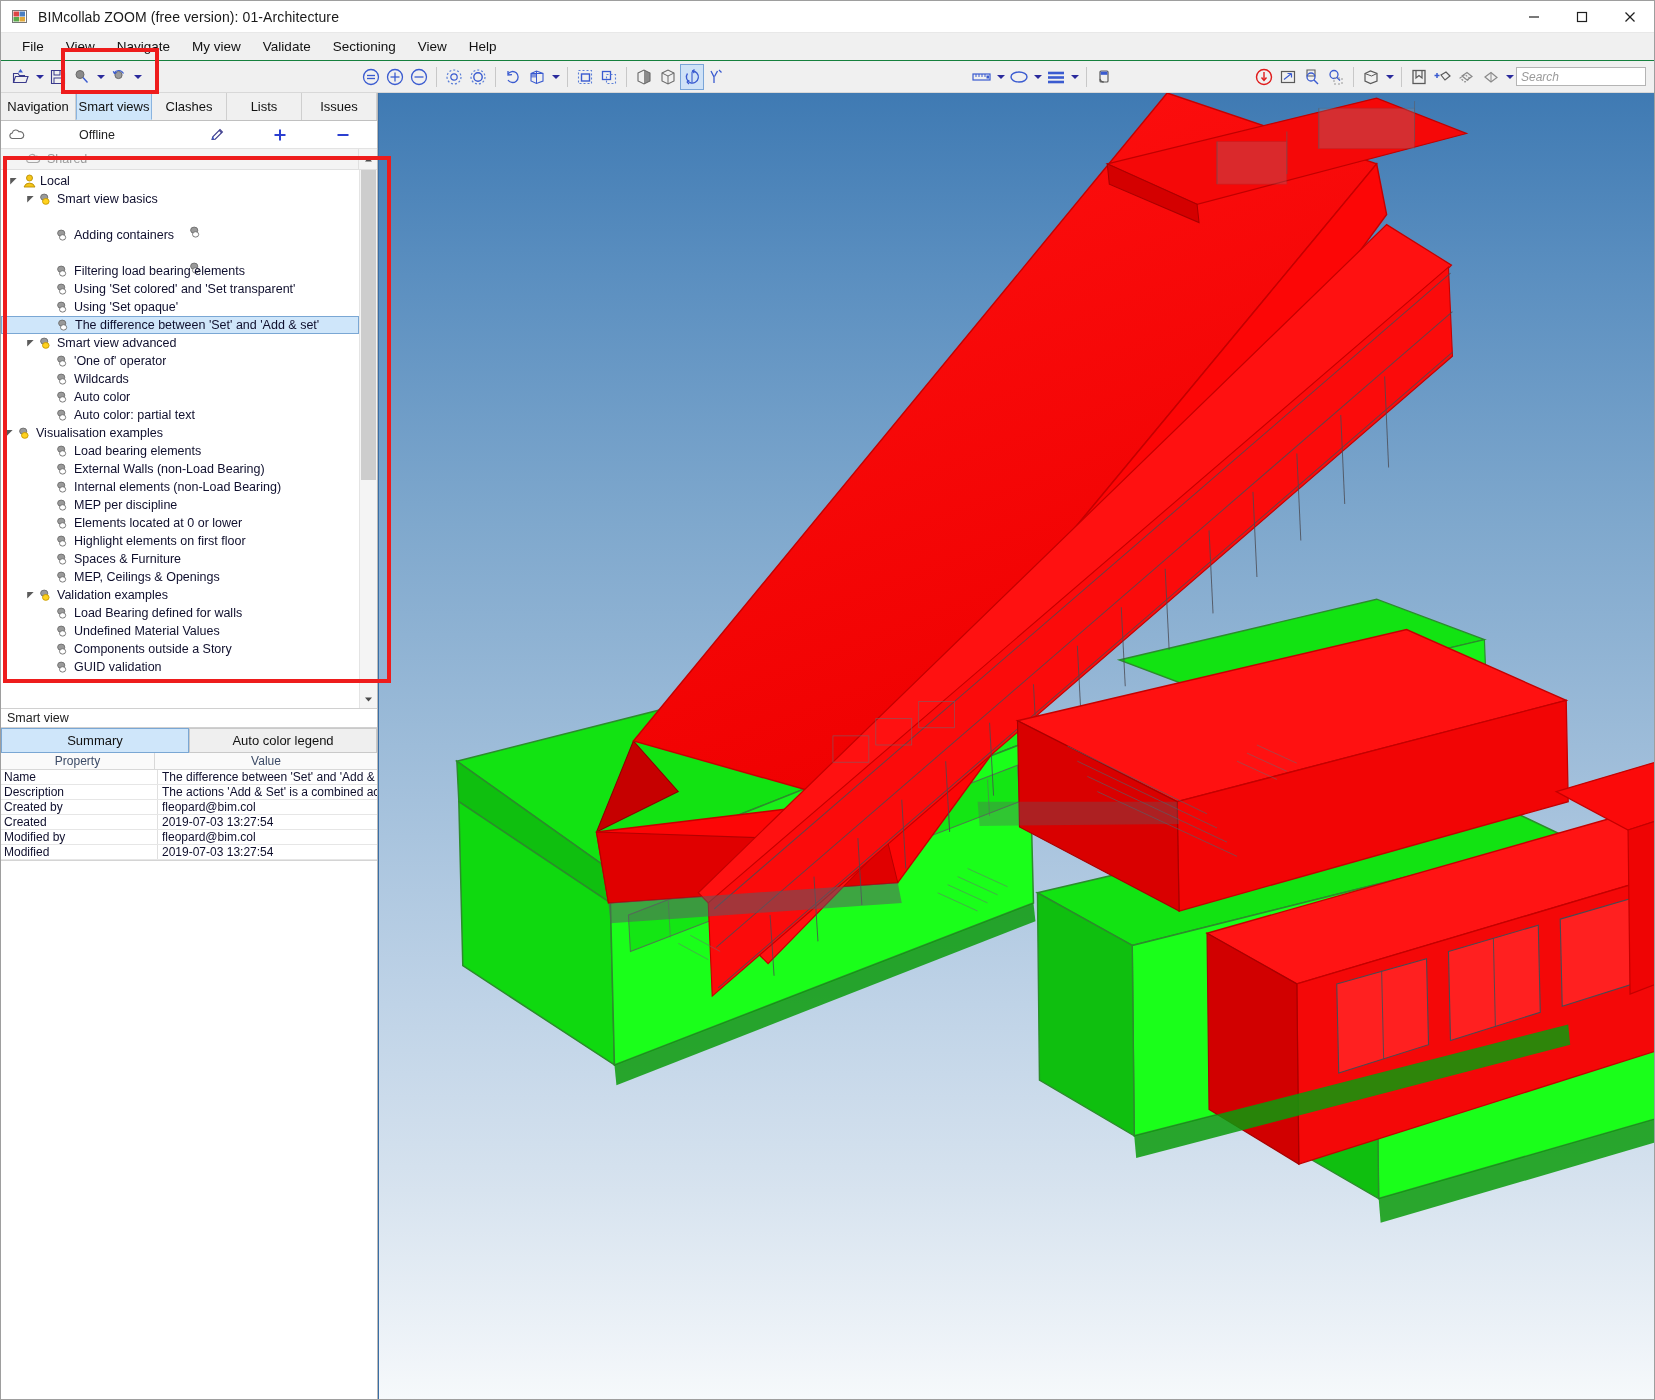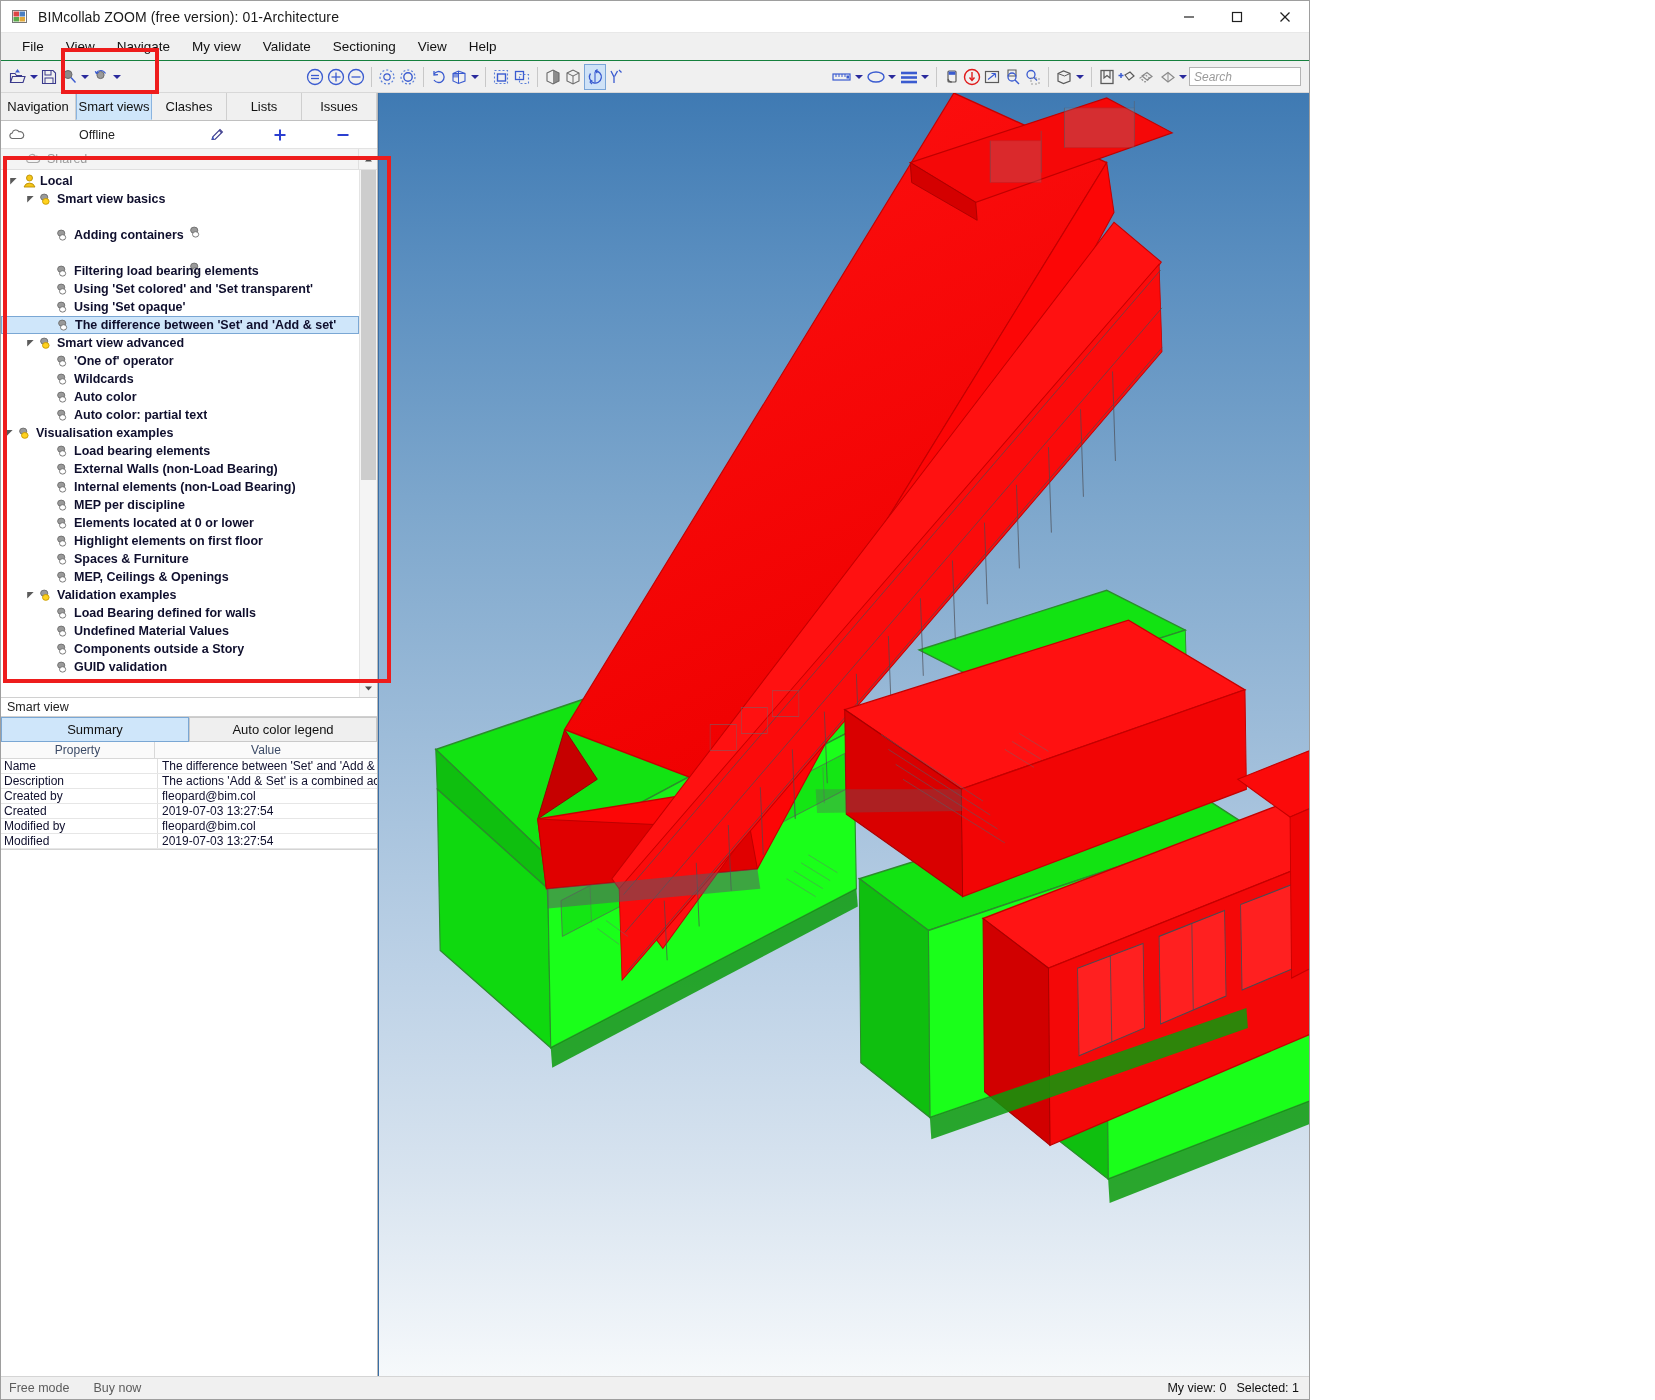--- a/index.html
+++ b/index.html
@@ -6,21 +6,21 @@
   body{
     width:1655px;height:1400px;
     font-family:"Liberation Sans", sans-serif;
     font-size:13px;
     color:#101010;
     background:#ffffff;
     overflow:hidden;
     -webkit-font-smoothing:antialiased;
   }
   .app{
-    position:relative;width:1310px;height:1400px;
+    position:relative;width:1655px;height:1400px;
     border:1px solid #9e9e9e;
     box-sizing:border-box;
     display:flex;flex-direction:column;
     background:#a16207;
   }
 
   
   .titlebar{
     height:31px;flex:0 0 31px;background:#ffffff;
     display:flex;align-items:center;
@@ -117,21 +117,20 @@
   .sharedrow .cloud{margin-right:6px;display:flex;}
   .sharedrow .upspin{
     position:absolute;right:0;top:0;width:18px;height:20px;
     background:#f4f4f4;display:flex;align-items:center;justify-content:center;
     border-left:1px solid #e0e0e0;
   }
 
   .treewrap{
     flex:1;min-height:0;position:relative;display:flex;background:#fff;
     border-bottom:1px solid #d0d0d0;
-    font-weight:bold;
   }
   .tree{
     flex:1;overflow:hidden;padding-top:2px;position:relative;
   }
   .trow{
     height:18px;display:flex;align-items:center;font-size:12.5px;color:#0f0f2d;
     white-space:nowrap;box-sizing:border-box;padding-right:4px;
   }
   .trow.sel{background:#cfe6fa;border:1px solid #7aa7d4;}
   .twist{
@@ -1030,28 +1029,17 @@
           <path d="M300,840 L330,856 M312,832 L342,848"></path>
           <rect x="455" y="635" width="36" height="26"></rect>
           <rect x="498" y="618" width="36" height="26"></rect>
           <rect x="541" y="601" width="36" height="26"></rect>
         </g>
       </svg>
     </div>
 
   </div>
 
-  <div class="statusbar">
-    <div class="sb-left">
-      <span>Free mode</span>
-      <span>Buy now</span>
-    </div>
-    <span class="grow"></span>
-    <div class="sb-right">
-      <span>My view: 0</span>
-      <span>Selected: 1</span>
-    </div>
-  </div>
 
   <div class="anno" id="anno0" style="left: 60px; top: 47px; width: 98px; height: 46px;"></div>
   <div class="anno" id="anno1" style="left: 2px; top: 155px; width: 388px; height: 527px;"></div>
 
 </div>
 
 </body></html>

